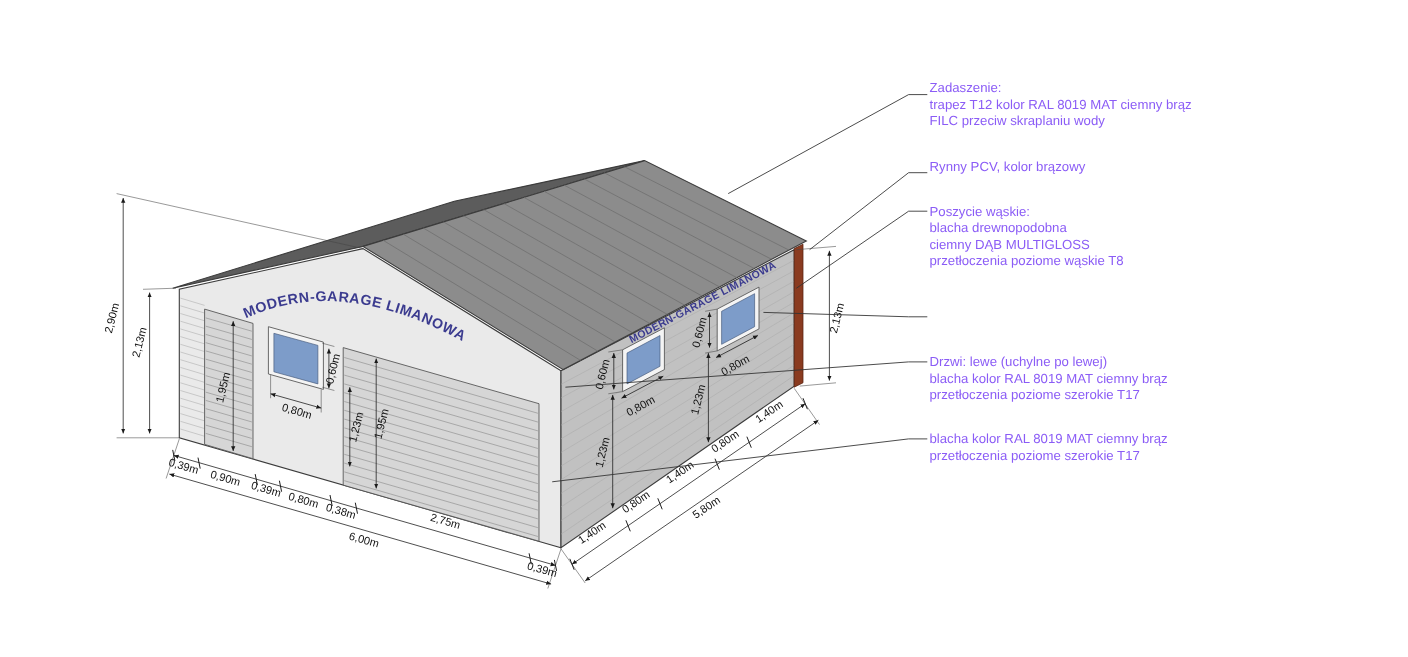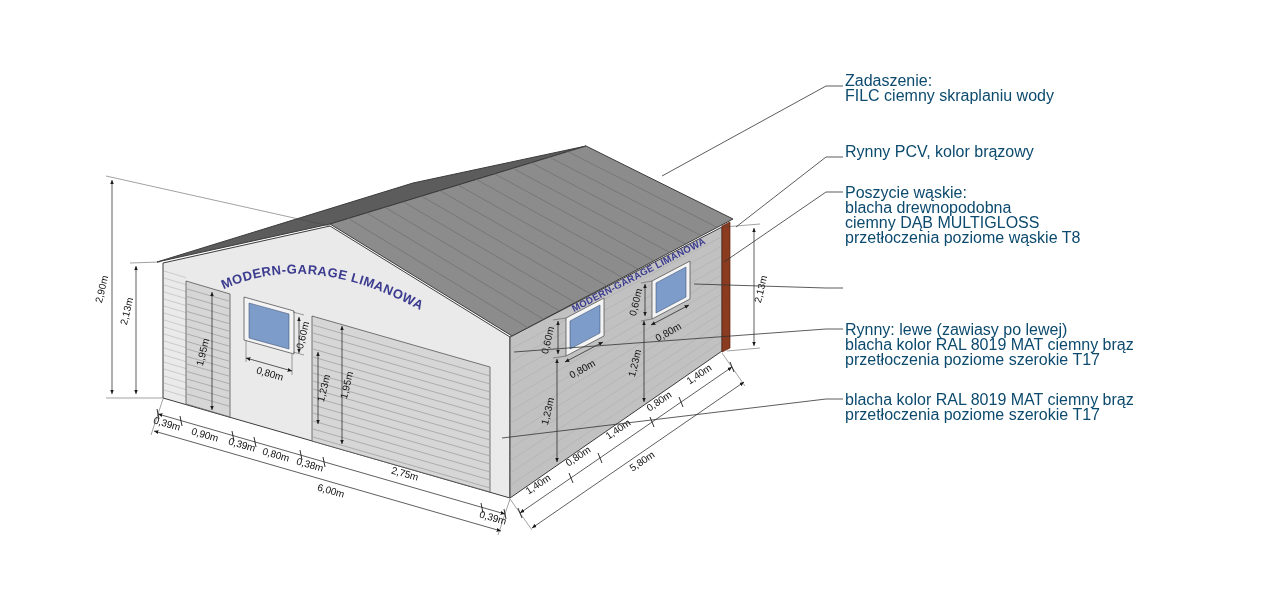--- a/index.html
+++ b/index.html
@@ -25,21 +25,21 @@
   .ext{stroke:#444;stroke-width:.5;}
   .tick{stroke:var(--dim);stroke-width:.9;}
   .leader{stroke:#333;stroke-width:.8;fill:none;}
 
   .dimlabel{font-family:"Liberation Sans",sans-serif;font-size:10px;fill:#111;text-anchor:middle;}
   .sign{font-family:"Liberation Sans",sans-serif;font-weight:bold;font-size:13px;
         fill:var(--sign-text);letter-spacing:.5px;}
   .sign-side{font-family:"Liberation Sans",sans-serif;font-weight:bold;font-size:9.5px;
         fill:var(--sign-text);letter-spacing:.3px;}
 
-  .ann{position:absolute;left:845px;font-size:16px;line-height:15px;color:#0c4a6e;white-space:nowrap;}
+  .ann{position:absolute;left:845px;font-size:12px;line-height:15px;color:#8b5cf6;white-space:nowrap;}
 </style>
 </head>
 <body>
 
 <div class="stage">
 
 <svg id="drawing" width="1280" height="597" viewBox="0 0 1280 597">
   <defs>
     <marker id="ah" viewBox="0 0 10 10" refX="9" refY="5" markerWidth="7" markerHeight="7" orient="auto-start-reverse">
       <path d="M0,1 L9,5 L0,9 z" fill="#1a1a1a"></path>
@@ -246,37 +246,38 @@
     <polyline class="leader" points="843,157 826,157 736,227"></polyline>
     <polyline class="leader" points="843,192 826,192 724,262"></polyline>
     <polyline class="leader" points="843,288 826,288 694,284"></polyline>
     <polyline class="leader" points="843,329 826,329 514,352"></polyline>
     <polyline class="leader" points="843,399 826,399 502,438"></polyline>
   </g>
 </svg>
 
 <div class="ann" style="top:73px">
   <div>Zadaszenie:</div>
-  <div>FILC ciemny skraplaniu wody</div>
+  <div>trapez T12 kolor RAL 8019 MAT ciemny brąz</div>
+  <div>FILC przeciw skraplaniu wody</div>
 </div>
 
 <div class="ann" style="top:144px">
   <div>Rynny PCV, kolor brązowy</div>
 </div>
 
 <div class="ann" style="top:185px">
   <div>Poszycie wąskie:</div>
   <div>blacha drewnopodobna</div>
   <div>ciemny DĄB MULTIGLOSS</div>
   <div>przetłoczenia poziome wąskie T8</div>
 </div>
 
 
 <div class="ann" style="top:322px">
-  <div>Rynny: lewe (zawiasy po lewej)</div>
+  <div>Drzwi: lewe (uchylne po lewej)</div>
   <div>blacha kolor RAL 8019 MAT ciemny brąz</div>
   <div>przetłoczenia poziome szerokie T17</div>
 </div>
 
 <div class="ann" style="top:392px">
   <div>blacha kolor RAL 8019 MAT ciemny brąz</div>
   <div>przetłoczenia poziome szerokie T17</div>
 </div>
 
 </div>

